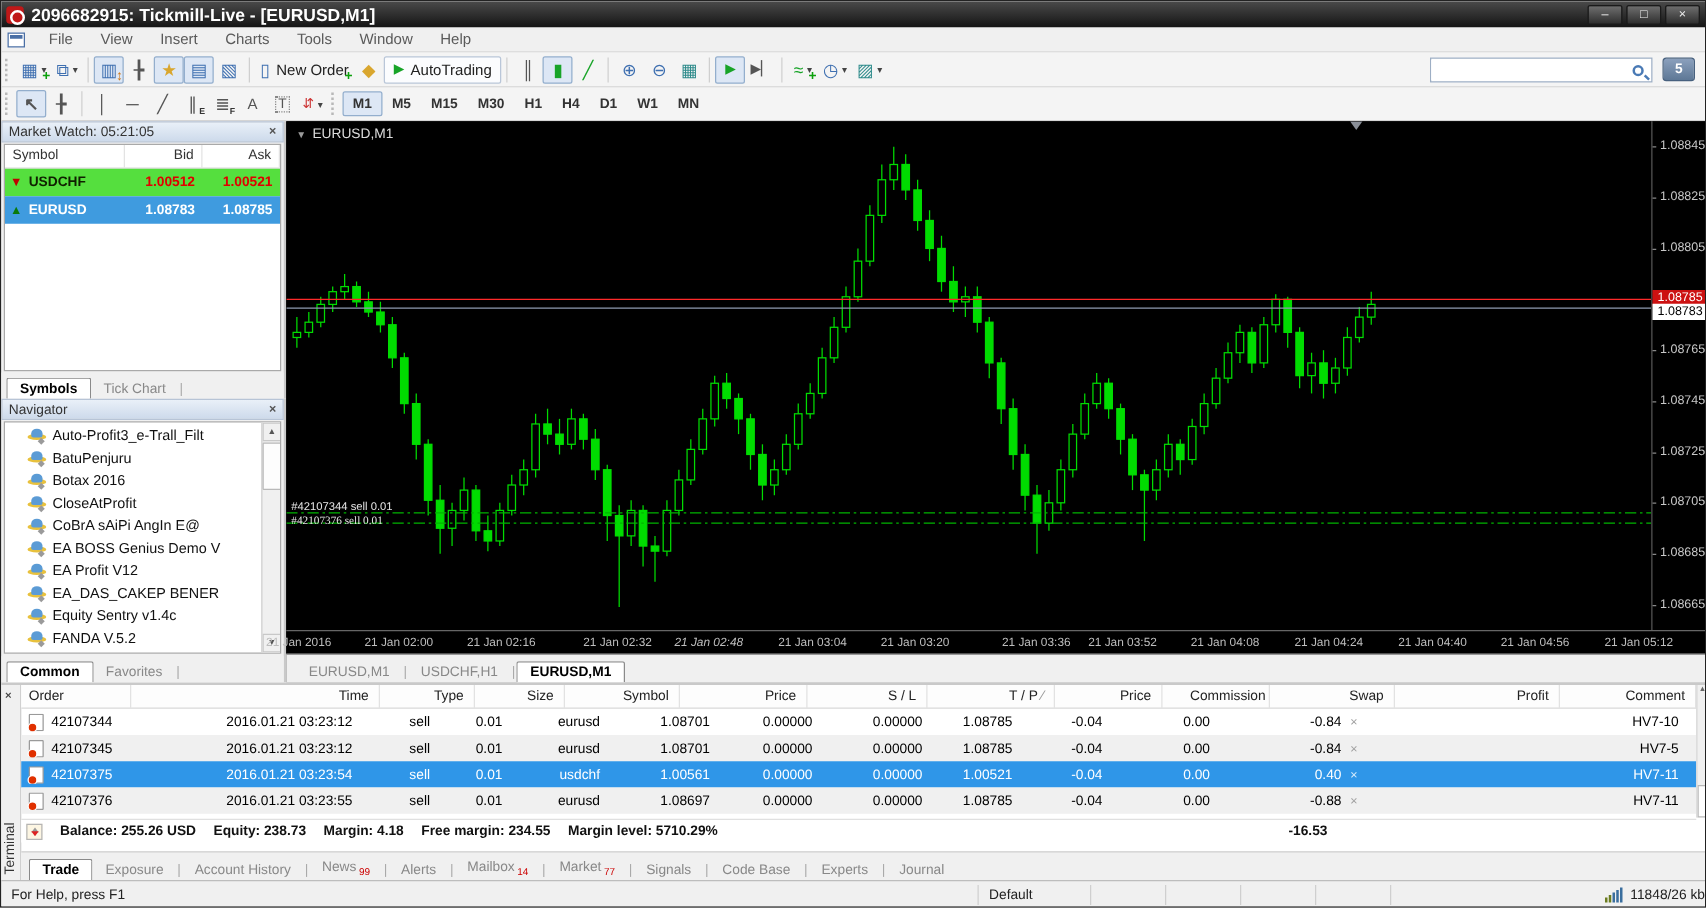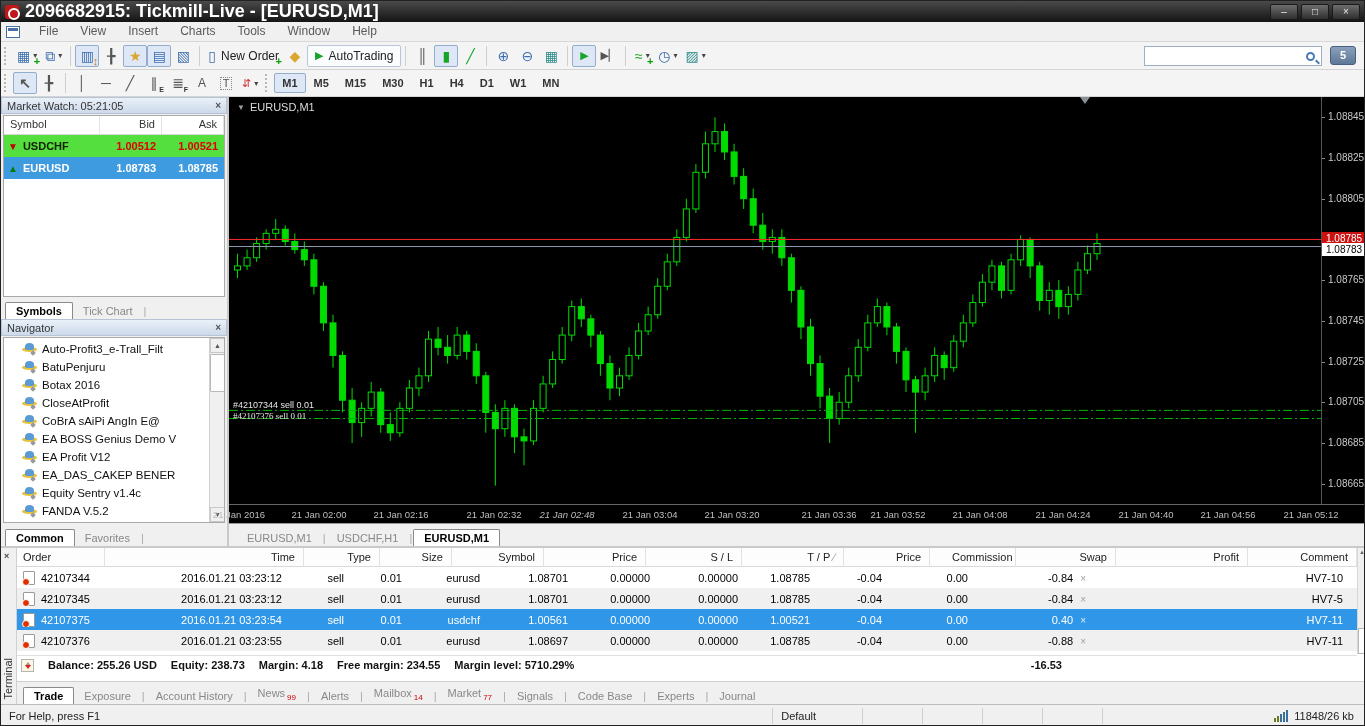--- a/index.html
+++ b/index.html
@@ -2,21 +2,21 @@
 <html><head>
 <meta charset="utf-8">
 <style>
   *{margin:0;padding:0;box-sizing:border-box;}
   html,body{background:#888;}
   #app{position:relative;width:1365px;height:726px;font-family:"Liberation Sans",sans-serif;font-size:11px;background:#f0f0f0;overflow:hidden;border:1px solid #222;}
   
   .titlebar{position:absolute;left:0;top:0;width:100%;height:21px;background:linear-gradient(#4a4a4a,#141414);display:flex;align-items:center;padding:0 4px;color:#fff;}
   .mt4-logo{width:14px;height:14px;background:#c01818;border-radius:3px;margin-right:6px;position:relative;flex:none;}
   .mt4-logo::after{content:"";position:absolute;left:3px;top:3px;width:8px;height:8px;border:2px solid #fff;border-radius:50%;}
-  .win-title{font-size:18px;font-weight:bold;color:#fff;flex:1;white-space:nowrap;overflow:hidden;}
+  .win-title{font-size:14px;font-weight:bold;color:#fff;flex:1;white-space:nowrap;overflow:hidden;}
   .winbtn{width:28px;height:16px;margin-left:3px;background:linear-gradient(#6e6e6e,#2e2e2e);border:1px solid #1a1a1a;color:#eee;font-size:10px;line-height:14px;text-align:center;border-radius:2px;flex:none;}
   
   .menubar{position:absolute;left:0;top:21px;width:100%;height:20px;background:#f0f0f0;border-bottom:1px solid #d8d8d8;display:flex;align-items:center;text-align:right;}
   .mdi-icon{width:14px;height:12px;background:#fff;border:1px solid #4a6fa5;margin:0 8px 0 5px;position:relative;}
   .mdi-icon::after{content:"";position:absolute;left:1px;top:1px;right:1px;height:3px;background:#4a6fa5;}
   .menu-item{padding:0 11px;color:#5a5a5a;font-size:12px;line-height:19px;}
   
   .toolbar{position:absolute;left:0;width:100%;background:#f4f4f4;border-bottom:1px solid #d4d4d4;display:flex;align-items:center;}
   #toolbar1{top:41px;height:28px;}
   #toolbar2{top:69px;height:27px;}
@@ -802,16 +802,16 @@
     <span class="scell" style="width:60px;"></span>
     <span class="scell" style="width:60px;border-right:none;"></span>
     <span style="width:103px;"></span>
     <span class="bars">
       <i style="height:4px;background:#6b7c1f;"></i>
         <i style="height:6px;background:#6b7c1f;"></i>
       <i style="height:8px;background:#3a6e9e;"></i>
         <i style="height:10px;background:#3a6e9e;"></i>
       <i style="height:12px;background:#3a6e9e;"></i>
     </span>
-    <span style="padding-right:10px;">11848/26 kb</span>
+    <span style="">11848/26 kb</span>
   </div>
 
 </div>
 
 </body></html>

